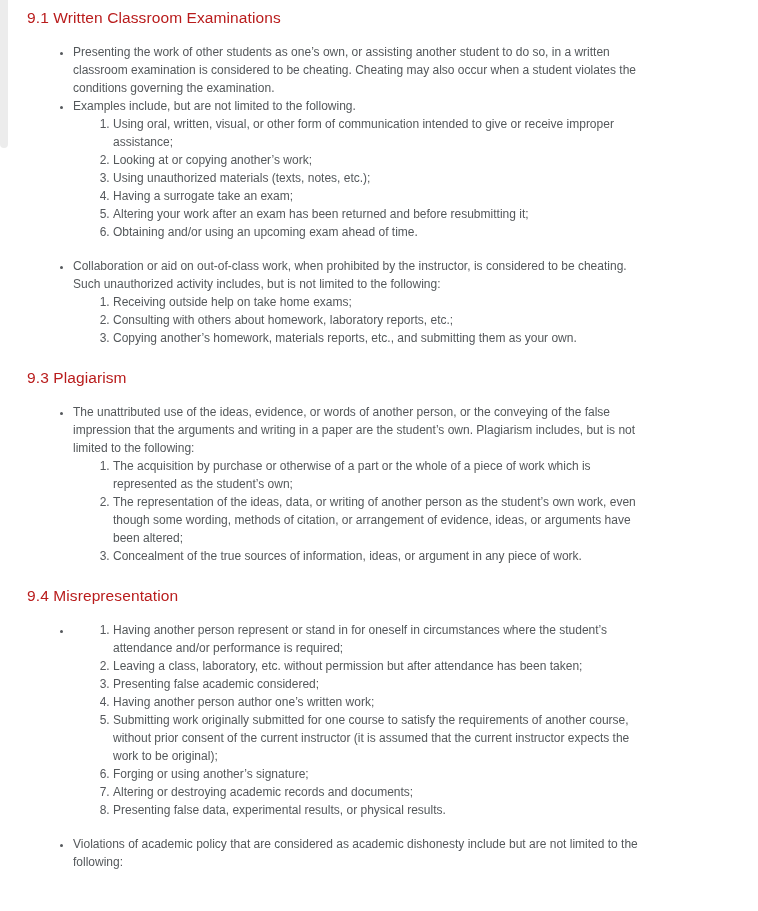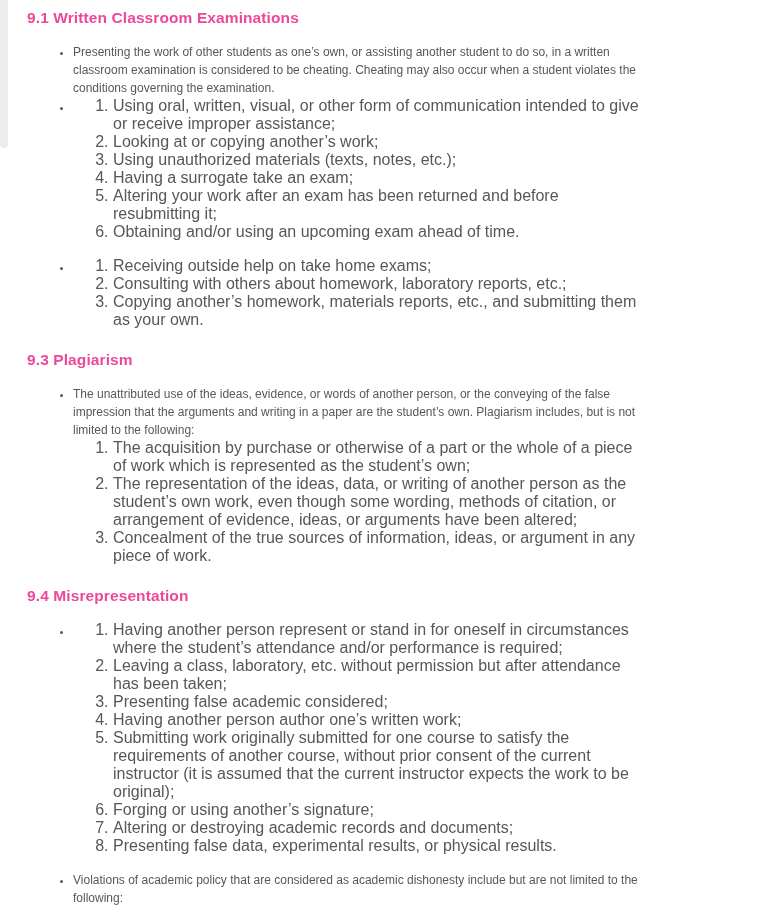--- a/index.html
+++ b/index.html
@@ -28,22 +28,22 @@
     position: absolute;
     left: 0;
     top: 0;
     width: 758px;
     box-sizing: border-box;
     padding: 6px 94px 12px 27px;
   }
   h2.section-heading {
     font-size: 15.5px;
     line-height: 19px;
-    font-weight: bold;
-    color: #ec4899;
+    font-weight: normal;
+    color: #b91c1c;
     margin: 21px 0 11px 0;
     letter-spacing: 0.1px;
   }
   section:first-of-type h2.section-heading {
     margin-top: 2px;
   }
   ul.bullet-list {
     list-style: disc;
     margin: 16px;
     padding-left: 30px;
@@ -55,51 +55,51 @@
   ul.bullet-list > li::marker {
     color: #55585c;
     font-size: 11px;
   }
   ol.numbered-list {
     list-style: decimal;
     margin: 0;
     padding-left: 40px;
   }
   ol.numbered-list > li {
-    font-size: 16px;
+    font-size: 12px;
     line-height: 18px;
   }
   ol.numbered-list > li::marker {
     color: #55585c;
   }
 </style>
 </head>
 <body>
 
 <div class="scroll-strip"></div>
 
 <main>
   <section class="policy-section">
     <h2 class="section-heading">9.1 Written Classroom Examinations</h2>
     <ul class="bullet-list">
         <li><span>Presenting the work of other students as one’s own, or assisting another student to do so, in a written classroom examination is considered to be cheating. Cheating may also occur when a student violates the conditions governing the examination.</span></li>
-        <li><ol class="numbered-list">
+        <li><span>Examples include, but are not limited to the following.</span><ol class="numbered-list">
             <li>Using oral, written, visual, or other form of communication intended to give or receive improper assistance;</li>
             <li>Looking at or copying another’s work;</li>
             <li>Using unauthorized materials (texts, notes, etc.);</li>
             <li>Having a surrogate take an exam;</li>
             <li>Altering your work after an exam has been returned and before resubmitting it;</li>
             <li>Obtaining and/or using an upcoming exam ahead of time.</li>
           </ol></li>
       </ul>
   </section>
 
   <section class="policy-section">
     <ul class="bullet-list">
-        <li><ol class="numbered-list">
+        <li><span>Collaboration or aid on out-of-class work, when prohibited by the instructor, is considered to be cheating. Such unauthorized activity includes, but is not limited to the following:</span><ol class="numbered-list">
             <li>Receiving outside help on take home exams;</li>
             <li>Consulting with others about homework, laboratory reports, etc.;</li>
             <li>Copying another’s homework, materials reports, etc., and submitting them as your own.</li>
           </ol></li>
       </ul>
   </section>
 
   <section class="policy-section">
     <h2 class="section-heading">9.3 Plagiarism</h2>
     <ul class="bullet-list">

